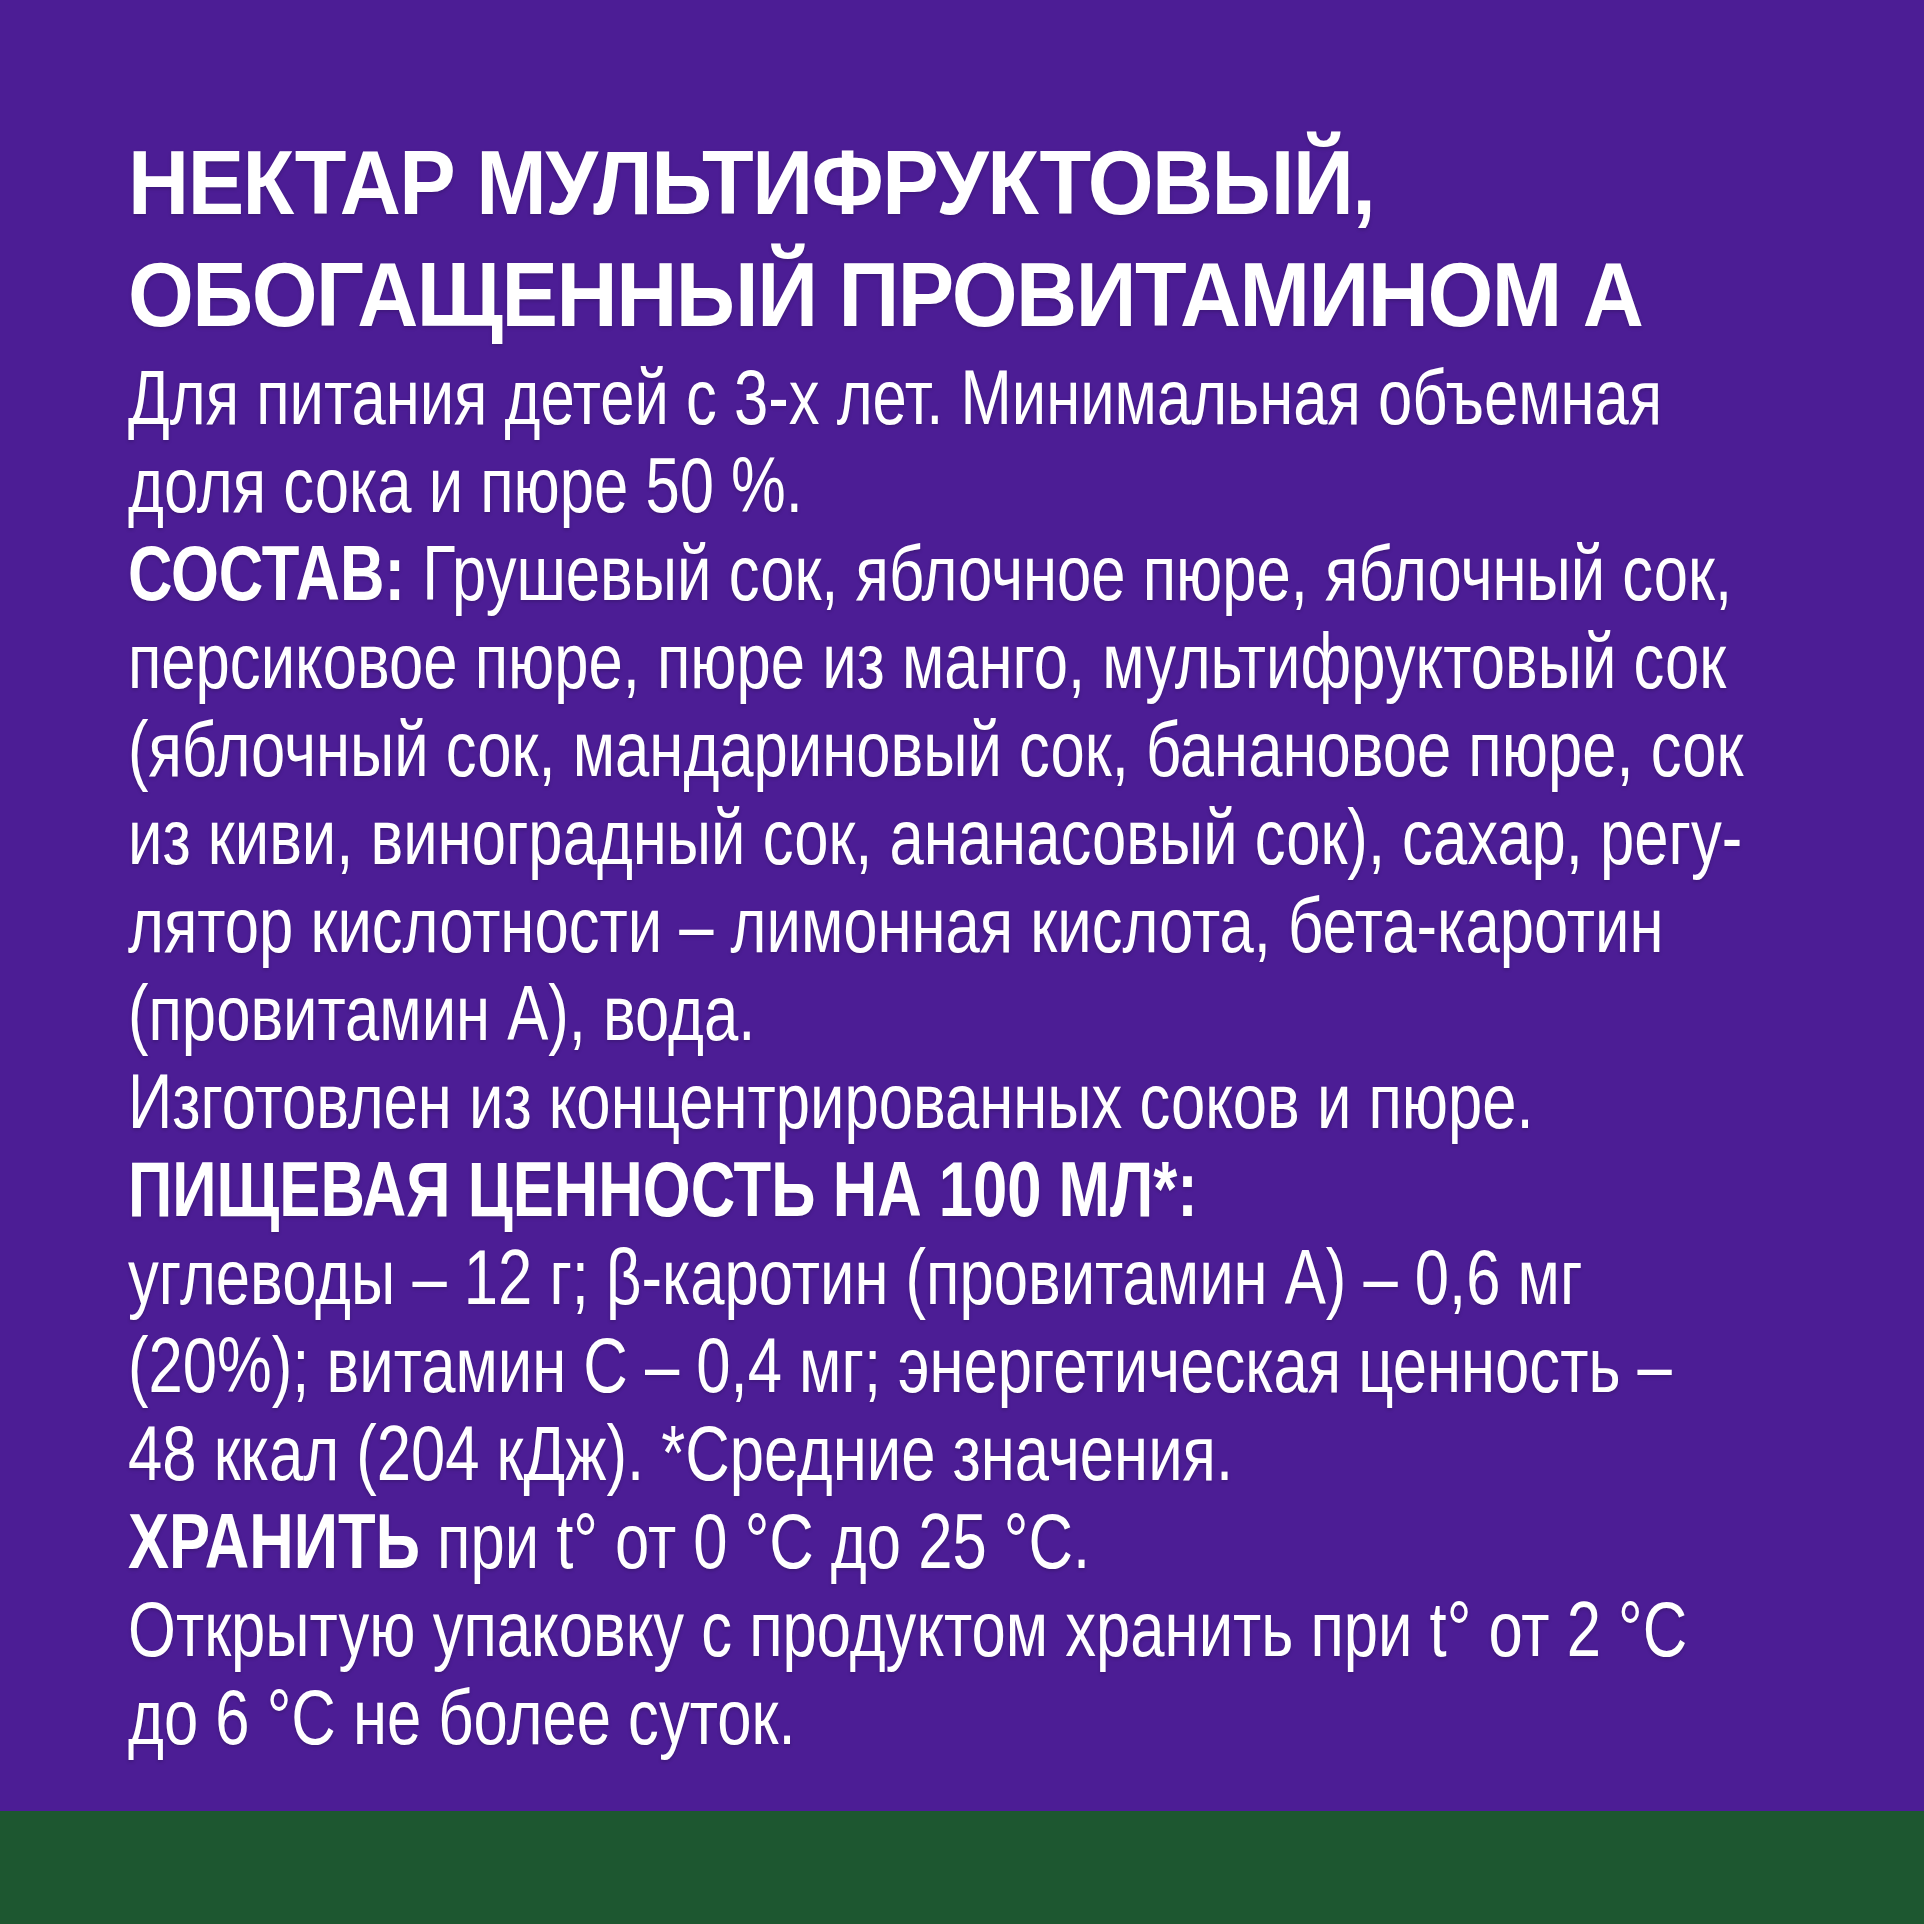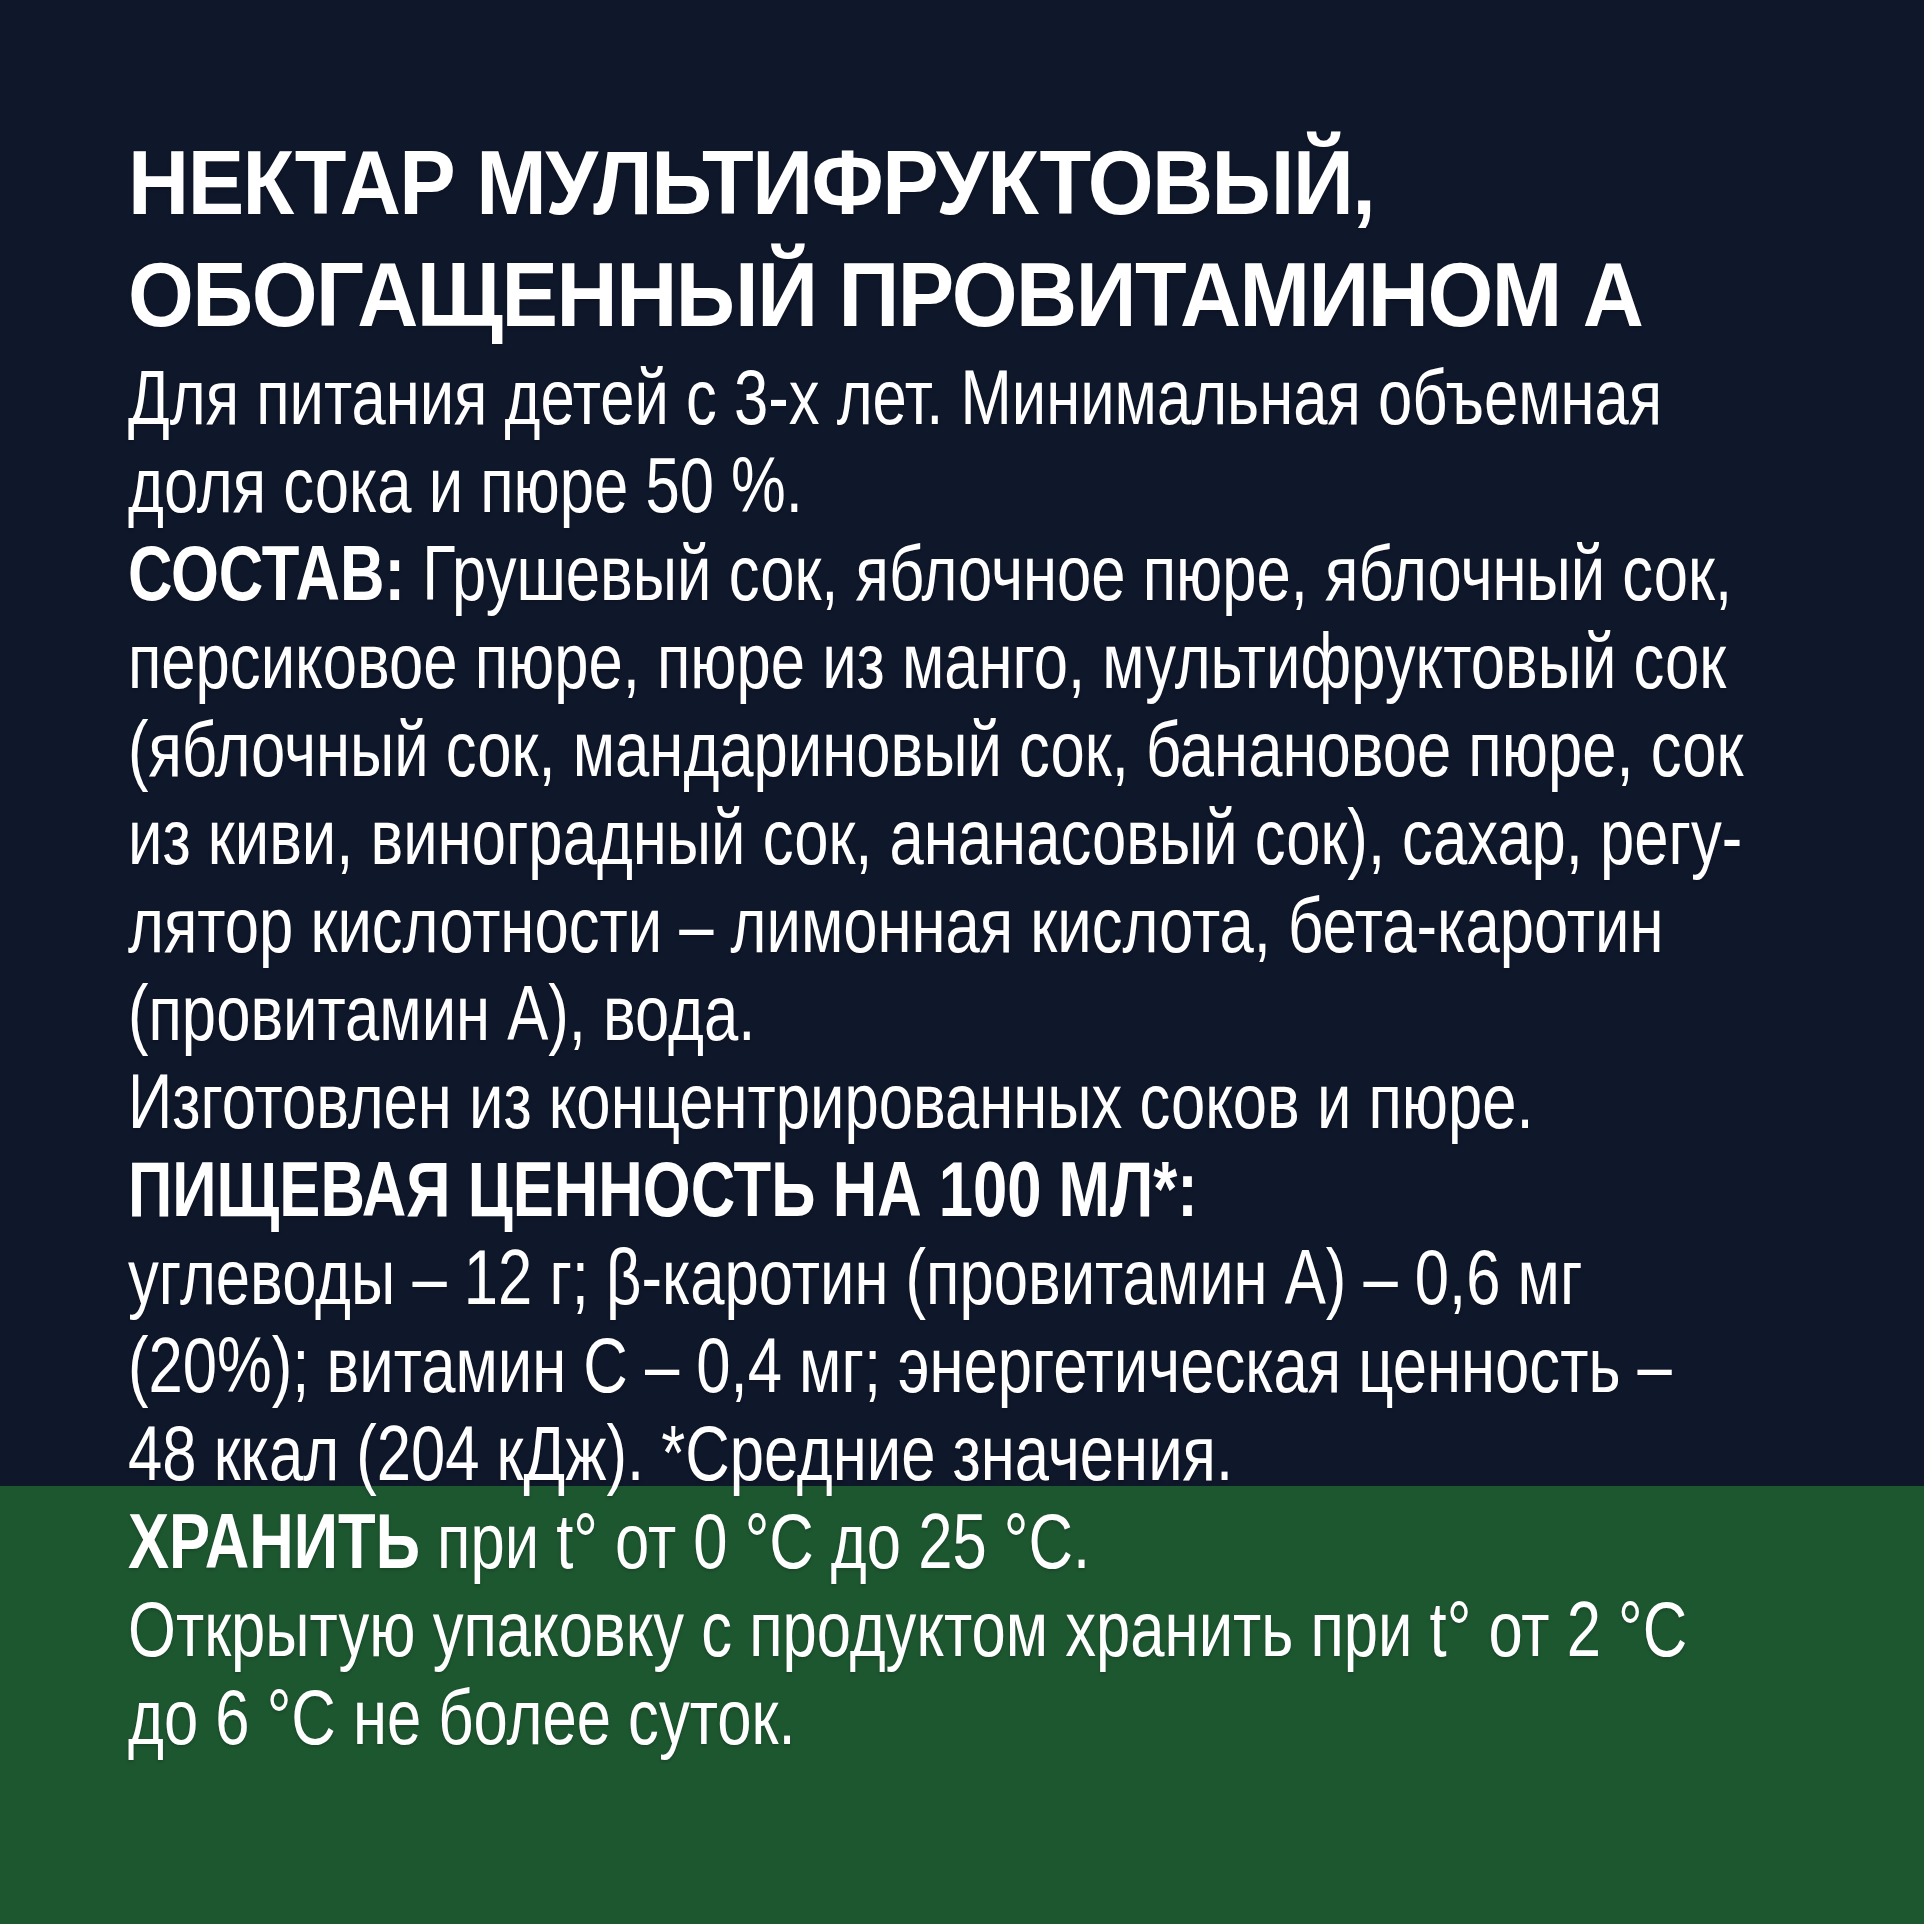--- a/index.html
+++ b/index.html
@@ -6,22 +6,22 @@
     margin: 0;
     padding: 0;
     width: 1925px;
     height: 1925px;
     overflow: hidden;
     background: #1d5730;
   }
   .sheet {
     position: relative;
     width: 1925px;
-    height: 1486px;
-    background: #0f172a;
+    height: 1811px;
+    background: #4c1d95;
   }
   .content {
     position: absolute;
     left: 128px;
     top: 127px;
     color: #ffffff;
     text-shadow: 0 2.4px 4px rgba(0,0,0,0.18);
   }
   .title {
     font-family: "Liberation Sans", sans-serif;

